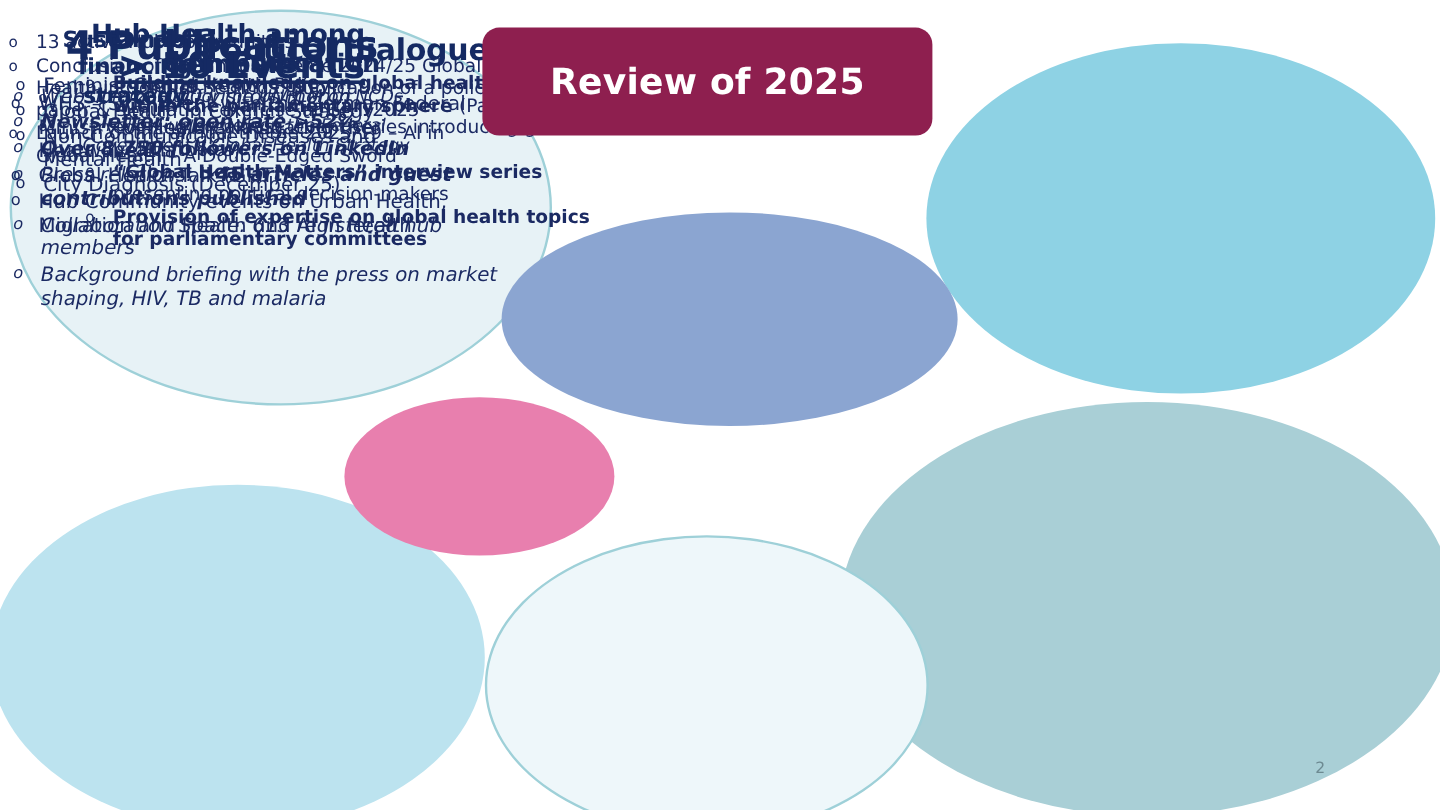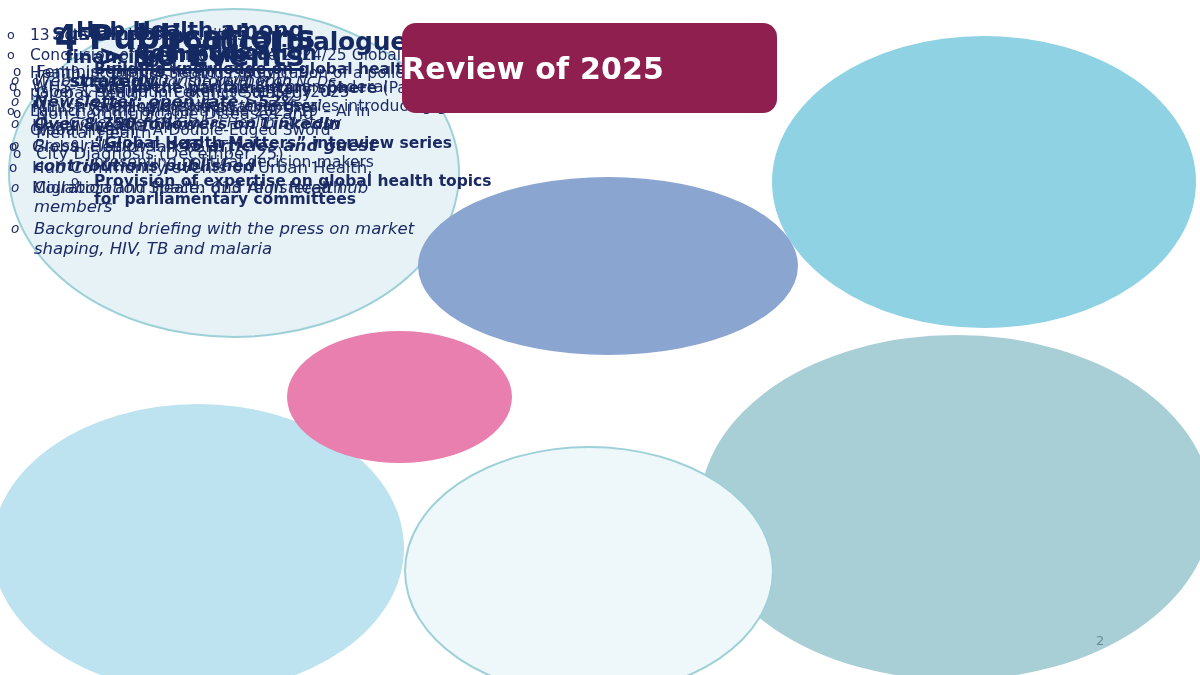--- a/index.html
+++ b/index.html
@@ -85,20 +85,21 @@
 
   
   #title-banner {
     position: absolute;
     left: 402px; top: 23px;
     width: 375px; height: 90px;
     background: #8e1f4f;
     border-radius: 14px;
     display: flex;
     align-items: center;
+    justify-content: center;
     z-index: 30;
   }
   #title-banner-text {
     color: #ffffff;
     font-size: 30px;
     font-weight: bold;
     letter-spacing: 0.2px;
   }
 
   

